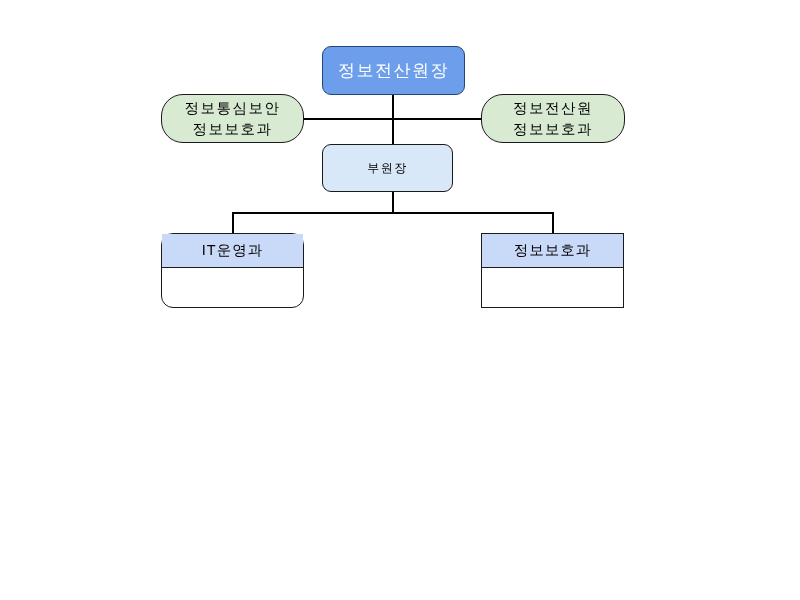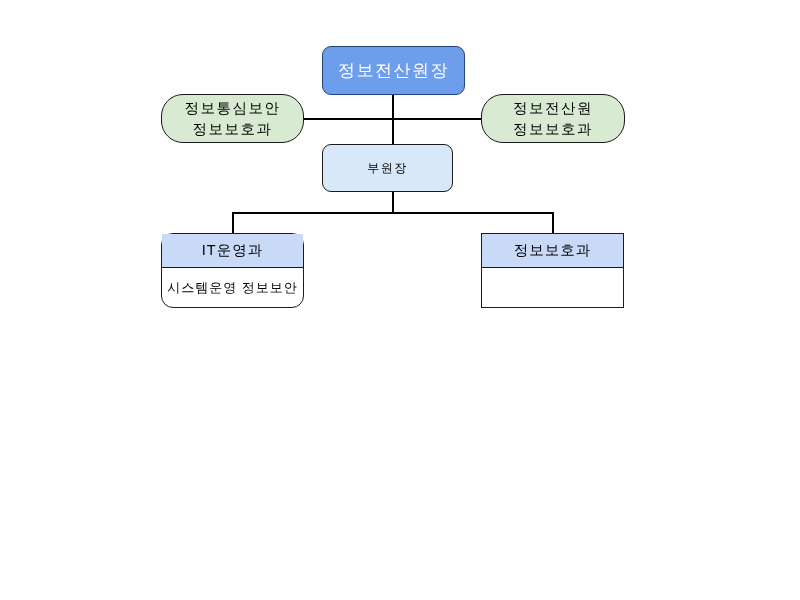--- a/index.html
+++ b/index.html
@@ -77,20 +77,19 @@
     <span>정보전산원</span>
     <span>정보보호과</span>
   </div>
 
   <div class="node rounded deputy">
     <span>부원장</span>
   </div>
 
   <div class="dept left">
     <div class="dept-header">IT운영과</div>
-    <div class="dept-body">시스템운영 정보보안</div>
   </div>
 
   <div class="dept right">
     <div class="dept-header">정보보호과</div>
   </div>
 
 </div>
 
 </body></html>

